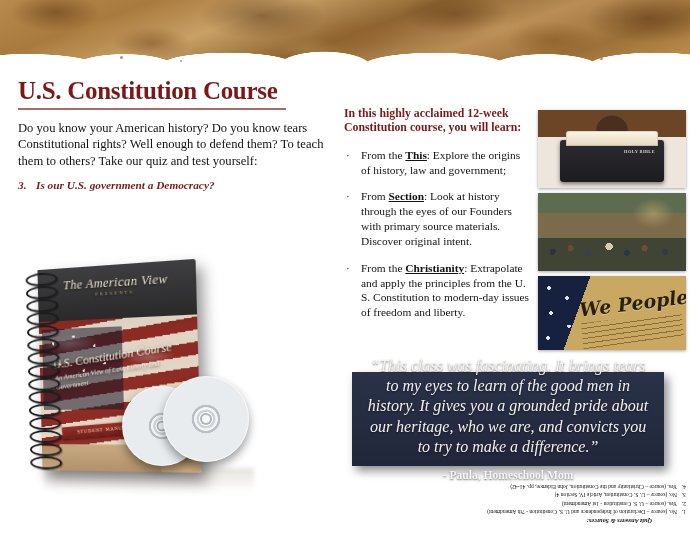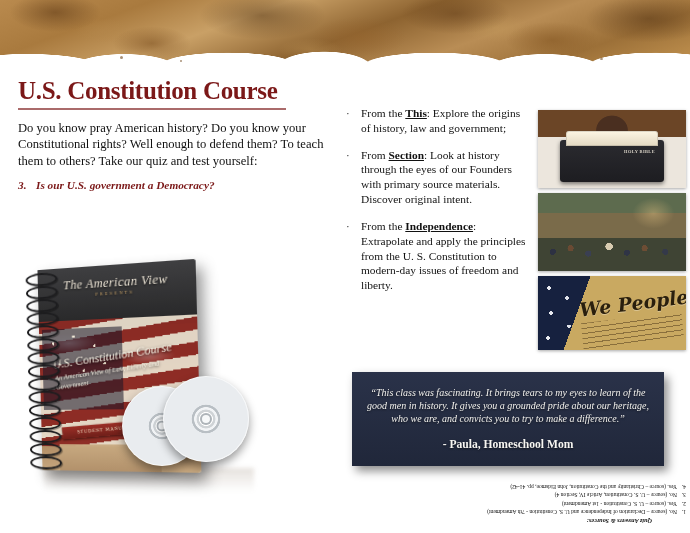--- a/index.html
+++ b/index.html
@@ -180,21 +180,21 @@
     transform:rotate(-6deg);}
 
   
   .quote-box{
     position:absolute;left:352px;top:372px;width:312px;height:94px;
     background:linear-gradient(180deg,#2a3249,#20273a);
     box-shadow:4px 5px 9px rgba(0,0,0,.45);
     display:flex;flex-direction:column;align-items:center;justify-content:center;
     padding:4px 12px;box-sizing:border-box;
   }
-  .quote-text{color:#f3f2ee;font-style:italic;font-size:10px;line-height:1.27;
+  .quote-text{color:#f3f2ee;font-style:italic;font-size:16px;line-height:1.27;
     text-align:center;margin:0;text-shadow:0 1px 2px rgba(0,0,0,.55);}
   .quote-attr{color:#f7f6f2;font-weight:bold;font-size:11.6px;margin-top:12px;
     text-shadow:0 1px 2px rgba(0,0,0,.55);}
 
   
   .answers{position:absolute;left:398px;top:482px;width:288px;
     transform:rotate(180deg);}
   .answers-head{font-size:6.2px;font-weight:bold;font-style:italic;color:#111;
     margin:0 0 2px 34px;}
   .answers-list{margin:0;padding:0;list-style:none;}
@@ -210,21 +210,21 @@
   <div class="header-band">
     <div class="parchment"></div>
     <div class="speck" style="left:120px;top:56px;width:3px;height:3px;"></div>
     <div class="speck" style="left:180px;top:60px;width:2px;height:2px;"></div>
     <div class="speck" style="left:600px;top:58px;width:3px;height:2px;"></div>
   </div>
 
   <div class="left-col">
     <h1 class="course-title">U.S. Constitution Course</h1>
     <div class="title-rule"></div>
-    <p class="intro">Do you know pray American history? Do you know your Constitutional rights? Well enough to defend them? To teach them to others? Take our quiz and test yourself:</p>
+    <p class="intro">Do you know your American history? Do you know tears Constitutional rights? Well enough to defend them? To teach them to others? Take our quiz and test yourself:</p>
     <ul class="quiz-list">
       <li class="quiz-item">
         <span class="quiz-num">3.</span><span>Is our U.S. government a Democracy?</span>
       </li>
     </ul>
   </div>
 
   <div class="product">
     <div class="reflection"></div>
     <div class="binder">
@@ -257,32 +257,33 @@
         <div class="coil" style="top:145px;"></div>
       <div class="coil" style="top:158px;"></div>
         <div class="coil" style="top:171px;"></div>
       <div class="coil" style="top:184px;"></div>
     </div>
     <div class="dvd dvd-back"></div>
     <div class="dvd dvd-front"></div>
   </div>
 
   <div class="right-col">
+    <h2 class="learn-head">In this highly acclaimed 12-week Constitution course, you will learn:</h2>
     <ul class="bullets">
       <li class="bullet">
         <span class="dot">·</span>
         <span>From the </span><u>This</u><span>: Explore the origins of history, law and government;</span>
       </li>
       <li class="bullet">
         <span class="dot">·</span>
         <span>From </span><u>Section</u><span>: Look at history through the eyes of our Founders with primary source materials. Discover original intent.</span>
       </li>
       <li class="bullet">
         <span class="dot">·</span>
-        <span>From the </span><u>Independence</u><span>: Extrapolate and apply the principles from the U. S. Constitution to modern-day issues of freedom and liberty.</span>
+        <span>From the </span><u>Christianity</u><span>: Extrapolate and apply the principles from the U. S. Constitution to modern-day issues of freedom and liberty.</span>
       </li>
     </ul>
   </div>
 
   <div class="photos">
     <div class="photo photo-bible">
       <div class="bible-book">
         <div class="bible-label">HOLY BIBLE</div>
       </div>
     </div>

